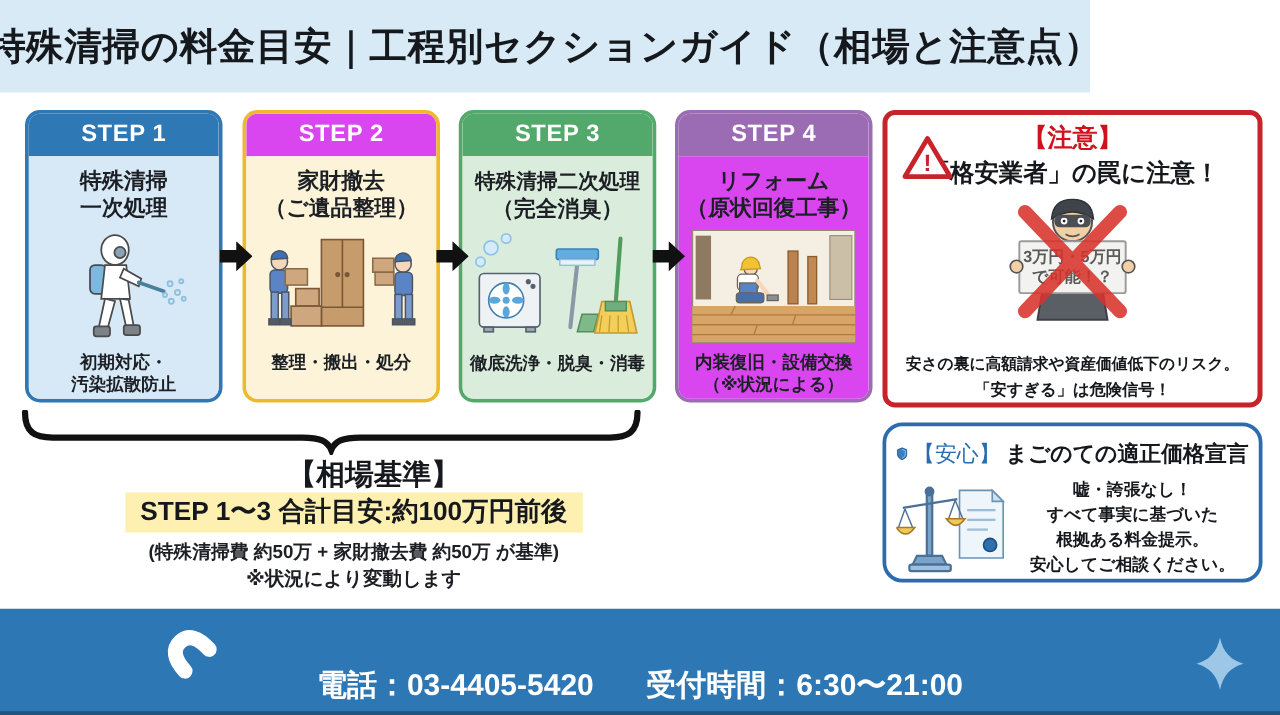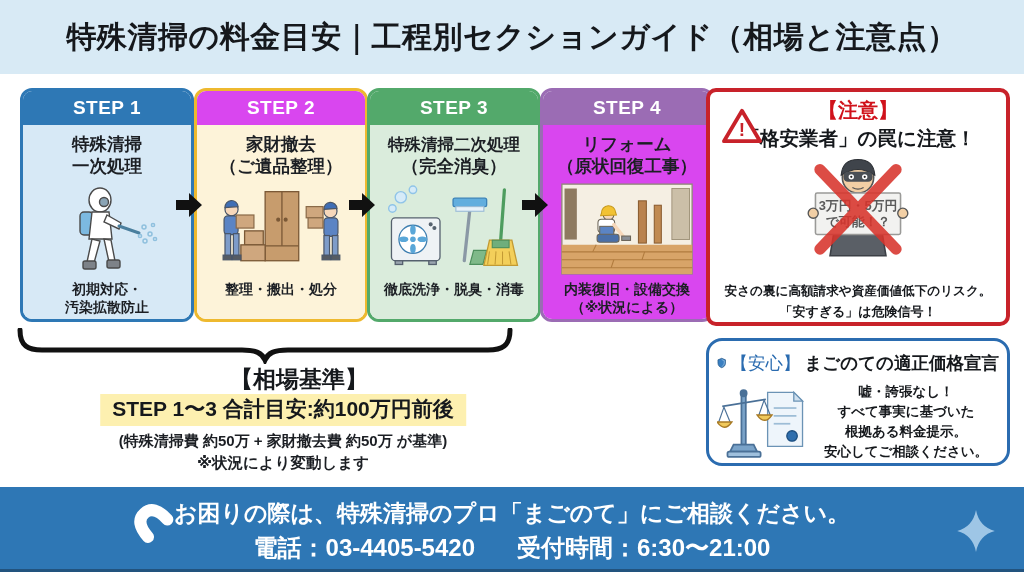--- a/index.html
+++ b/index.html
@@ -1,25 +1,25 @@
 <!DOCTYPE html>
 <html><head>
 <meta charset="utf-8">
 <style>
   * { margin:0; padding:0; box-sizing:border-box; }
   html,body { width:1024px; height:572px; }
   body { font-family:"Liberation Sans","DejaVu Sans",sans-serif; background:#ffffff; position:relative; overflow:hidden; }
   #stage { position:absolute; left:0; top:0; width:1024px; height:572px; background:#ffffff; }
 
   
-  .title-band { position:absolute; left:0; top:0; width:1024px; height:74px; background:#d8eaf5; display:flex; align-items:center; justify-content:center; }
+  .title-band { position:absolute; left:0; top:0; width:872px; height:74px; background:#d8eaf5; display:flex; align-items:center; justify-content:center; }
   .title-band h1 { font-size:30px; font-weight:800; color:#15181c; letter-spacing:.5px; white-space:nowrap; }
 
   
-  .card { position:absolute; top:88px; width:174px; height:234px; border-radius:12px; overflow:hidden; border:3px solid; display:flex; flex-direction:column; background:#fff; }
+  .card { position:absolute; top:88px; width:158px; height:234px; border-radius:12px; overflow:hidden; border:3px solid; display:flex; flex-direction:column; background:#fff; }
   .card .hd { height:34px; flex:0 0 34px; display:flex; align-items:center; justify-content:center; color:#fff; font-weight:800; font-size:19px; letter-spacing:.5px; }
   .card .bd { flex:1; display:flex; flex-direction:column; align-items:center; justify-content:flex-start; padding:8px 3px 8px; text-align:center; }
   .card .t { font-size:17.5px; font-weight:800; color:#1c1f24; line-height:1.28; white-space:nowrap; }
   .card .illus { height:102px; display:flex; align-items:center; justify-content:center; }
   .card .cap { font-size:14px; font-weight:800; color:#1c1f24; line-height:1.3; white-space:nowrap; }
   .cap span:empty, .t span:empty { display:none; }
   #card1 { left:20px;  border-color:#2e78b5; } #card1 .hd { background:#2e78b5; } #card1 .bd { background:#d7e9f6; }
   #card2 { left:194px; border-color:#eeb92f; } #card2 .hd { background:#d946ef; } #card2 .bd { background:#fdf3d9; }
   #card3 { left:367px; border-color:#53a96b; } #card3 .hd { background:#53a96b; } #card3 .bd { background:#daecdc; }
   #card4 { left:540px; border-color:#9b6cb4; } #card4 .hd { background:#9b6cb4; } #card4 .bd { background:#d946ef; }
@@ -341,21 +341,20 @@
       <div class="txt">
         <span>嘘・誇張なし！</span><br>
         <span>すべて事実に基づいた</span><br>
         <span>根拠ある料金提示。</span><br>
         <span>安心してご相談ください。</span>
       </div>
     </div>
   </div>
 
   <div class="footer">
-    <div class="l1">お困りの際は、特殊清掃のプロ「まごのて」にご相談ください。</div>
     <div class="l2">
       <span>電話：03-4405-5420</span><span class="gap"></span><span>受付時間：6:30〜21:00</span>
     </div>
   </div>
   <svg class="phone-icon" width="46" height="46" viewBox="0 0 46 46">
     <g transform="rotate(-42 23 23)">
       <path d="M10 30 Q10 10 23 10 Q36 10 36 30" fill="none" stroke="#ffffff" stroke-width="12" stroke-linecap="round"></path>
     </g>
   </svg>
   <svg class="sparkle-icon" width="42" height="46" viewBox="0 0 40 44">

